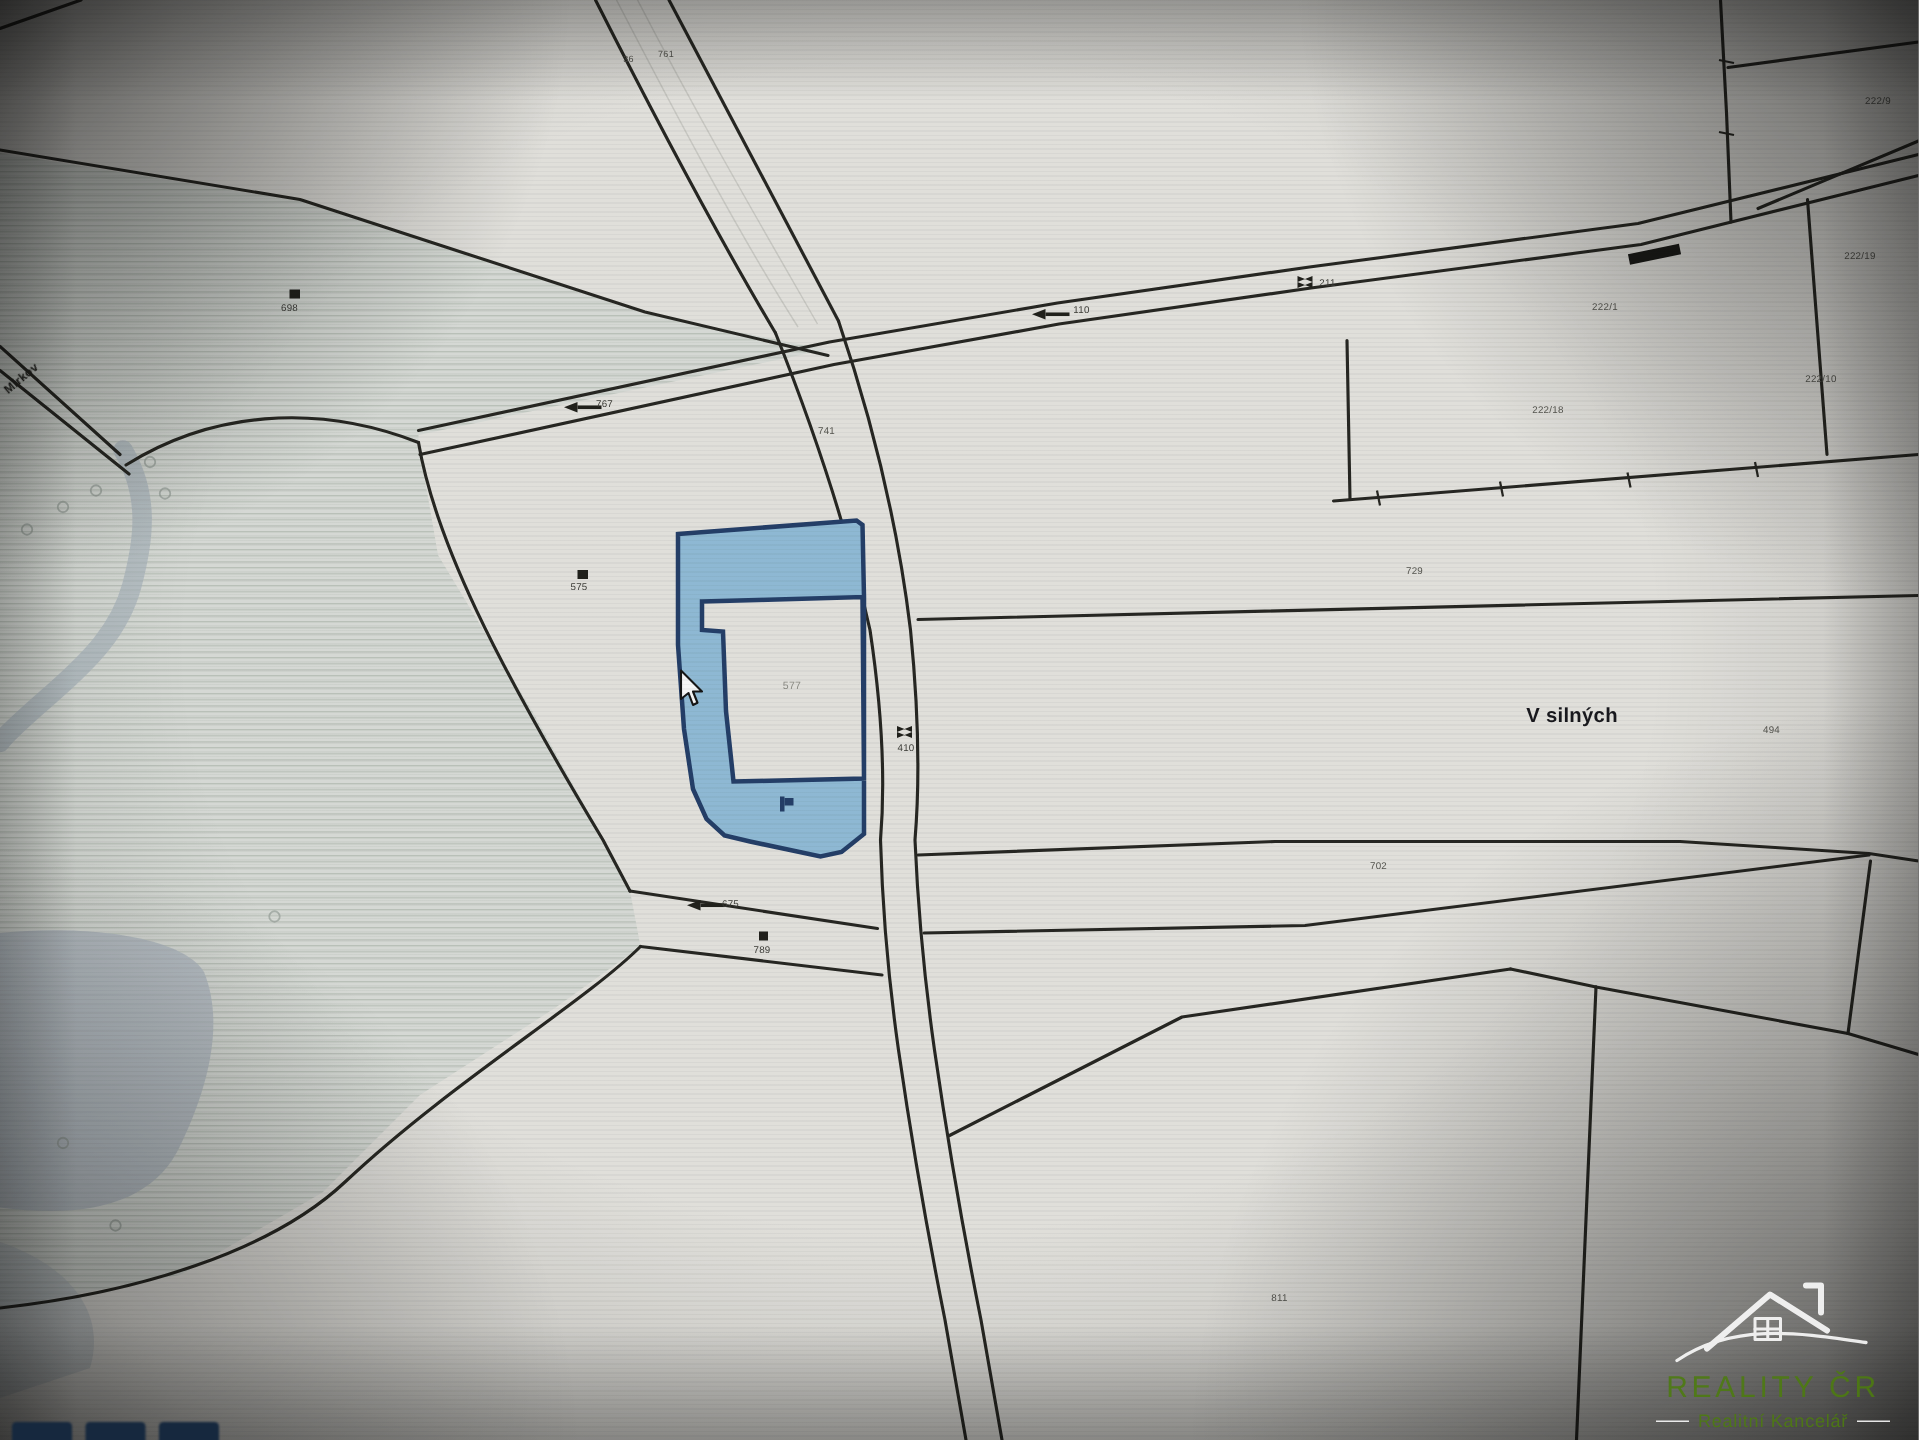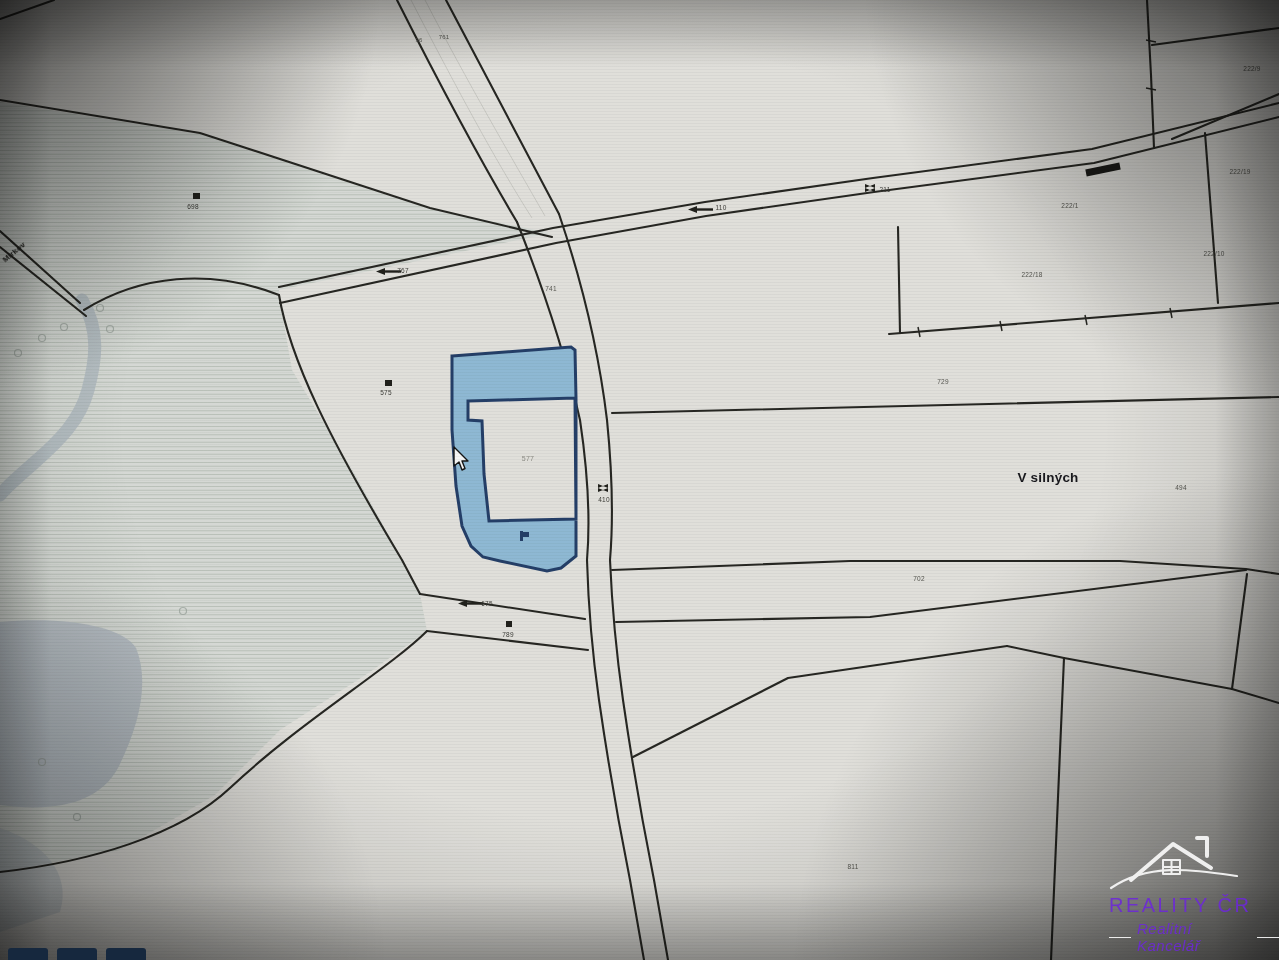--- a/index.html
+++ b/index.html
@@ -25,27 +25,27 @@
     radial-gradient(circle at 103% 103%, rgba(0,0,0,.52) 0%, rgba(0,0,0,.30) 12%, rgba(0,0,0,0) 32%),
     radial-gradient(circle at -3% 103%, rgba(0,0,0,.44) 0%, rgba(0,0,0,.22) 10%, rgba(0,0,0,0) 26%),
     linear-gradient(180deg, rgba(0,0,0,.30) 0%, rgba(0,0,0,0) 7%),
     linear-gradient(0deg,   rgba(0,0,0,.32) 0%, rgba(0,0,0,0) 8%),
     linear-gradient(90deg,  rgba(0,0,0,.22) 0%, rgba(0,0,0,0) 4%),
     linear-gradient(270deg, rgba(0,0,0,.24) 0%, rgba(0,0,0,0) 5%),
     radial-gradient(ellipse at 48% 45%, rgba(0,0,0,0) 52%, rgba(0,0,0,.15) 78%, rgba(0,0,0,.30) 100%);}
   #graycast{position:absolute;inset:0;pointer-events:none;background:rgba(80,84,88,.06);}
   
   #watermark{
-    position:absolute;right:0;bottom:6px;width:170px;
-    color:#6d28d9;opacity:.88;filter:blur(.25px);
+    position:absolute;right:12px;bottom:6px;width:170px;text-align:center;
+    color:#4d7c0f;opacity:.88;filter:blur(.25px);
   }
   #wm-title{font-size:20px;letter-spacing:2.5px;font-weight:400;margin-top:-4px;}
   #wm-sub{display:flex;align-items:center;gap:6px;margin-top:3px;justify-content:center;}
   #wm-sub .rule{flex:0 0 22px;height:1px;background:#fff;}
-  #wm-sub .txt{font-size:15px;font-style:italic;letter-spacing:.5px;}
+  #wm-sub .txt{font-size:12px;letter-spacing:.5px;}
   
   .cutoff{position:absolute;bottom:-4px;height:16px;width:40px;background:#16283e;border-radius:3px;filter:blur(.6px);}
 </style>
 </head>
 <body>
 
 <div id="photo">
 
   <div id="map-wrap">
     <svg id="map-svg" width="1279" height="960" viewBox="0 0 1279 960">

